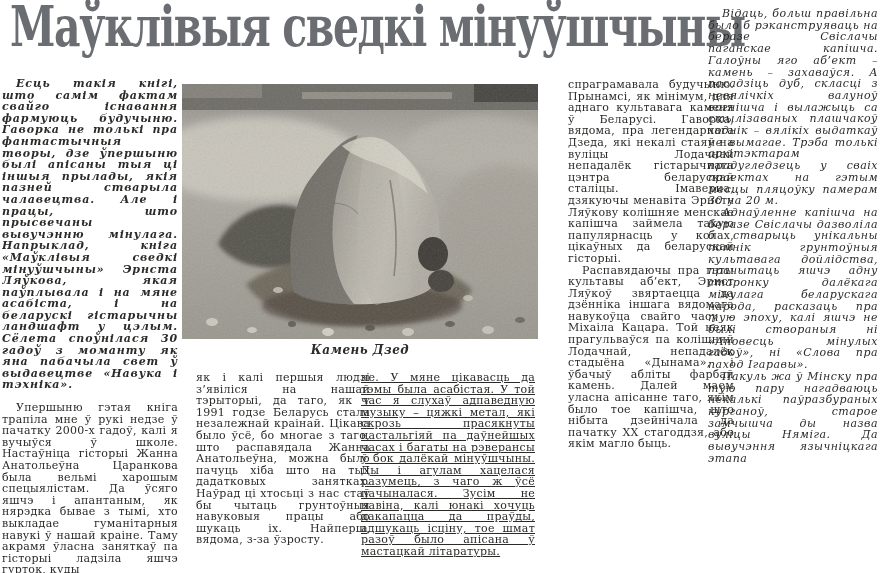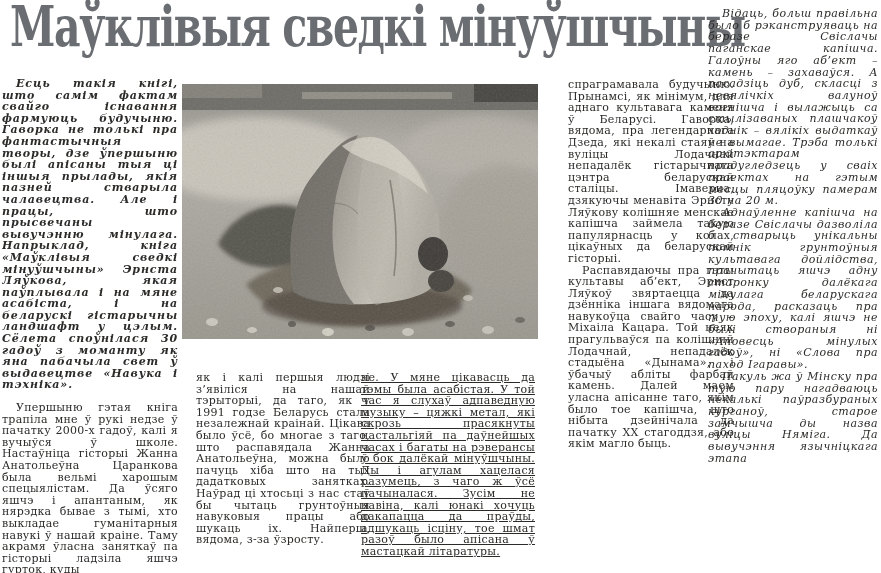--- a/index.html
+++ b/index.html
@@ -110,20 +110,21 @@
           <ellipse cx="268" cy="240" rx="5" ry="3" fill="#57534d" opacity="0.8"></ellipse>
           <ellipse cx="306" cy="246" rx="6" ry="4" fill="#d2cec4" opacity="0.8"></ellipse>
           <ellipse cx="338" cy="236" rx="5" ry="3" fill="#5a564f" opacity="0.7"></ellipse>
           <ellipse cx="96" cy="206" rx="5" ry="3" fill="#cfcbc1" opacity="0.8"></ellipse>
           <ellipse cx="286" cy="214" rx="5" ry="3" fill="#c9c5bb" opacity="0.8"></ellipse>
           <rect width="356" height="255" filter="url(#noiseF)" opacity="0.22" style="mix-blend-mode:multiply"></rect>
           <rect width="356" height="255" filter="url(#noiseF)" opacity="0.14" style="mix-blend-mode:screen"></rect>
         </g>
       </svg>
     </div>
+    <figcaption class="photo-caption">Камень Дзед</figcaption>
   </figure>
 
   <section class="col col-2">
       <p class="noindent">як і калі першыя людзі з’явіліся на нашай тэрыторыі, да таго, як у 1991 годзе Беларусь стала незалежнай краінай. Цікава было ўсё, бо многае з таго, што распавядала Жанна Анатольеўна, можна было пачуць хіба што на тых дадатковых занятках. Наўрад ці хтосьці з нас стаў бы чытаць грунтоўныя навуковыя працы або шукаць іх. Найперш, вядома, з-за ўзросту.</p>
     </section>
 
   <section class="col col-3">
       <p class="noindent">не. У мяне цікавасць да тэмы была асабістая. У той час я слухаў адпаведную музыку – цяжкі метал, які скрозь прасякнуты настальгіяй па даўнейшых часах і багаты на рэверансы ў бок далёкай мінуўшчыны. Ды і агулам хацелася разумець, з чаго ж ўсё пачыналася. Зусім не навіна, калі юнакі хочуць дакапацца да праўды, адшукаць ісціну, тое шмат разоў было апісана ў мастацкай літаратуры.</p>
     </section>
 

